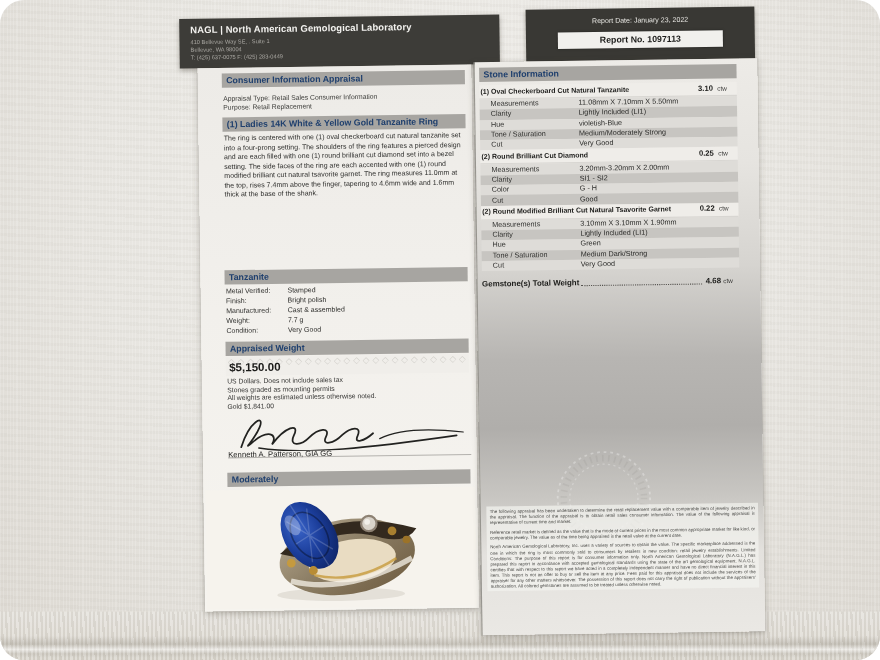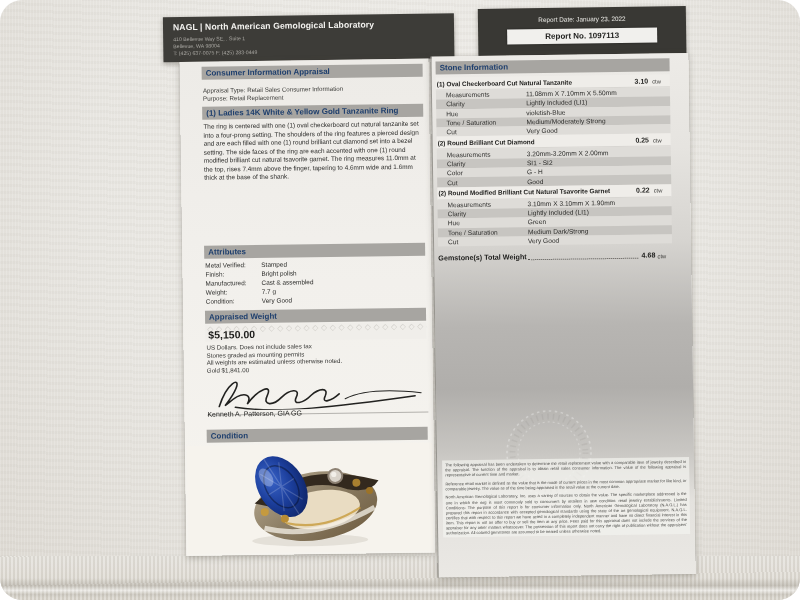--- a/index.html
+++ b/index.html
@@ -107,21 +107,21 @@
       <div class="bar" style="top:5px">
         <span>Consumer Information Appraisal</span>
       </div>
       <div class="meta-line" style="top:25px">Appraisal Type: Retail Sales Consumer Information</div>
       <div class="meta-line" style="top:33px">Purpose: Retail Replacement</div>
       <div class="bar" style="top:45px">
         <span>(1) Ladies 14K White &amp; Yellow Gold Tanzanite Ring</span>
       </div>
       <div class="desc" style="top:61px">The ring is centered with one (1) oval checkerboard cut natural tanzanite set into a four-prong setting. The shoulders of the ring features a pierced design and are each filled with one (1) round brilliant cut diamond set into a bezel setting. The side faces of the ring are each accented with one (1) round modified brilliant cut natural tsavorite garnet. The ring measures 11.0mm at the top, rises 7.4mm above the finger, tapering to 4.6mm wide and 1.6mm thick at the base of the shank.</div>
       <div class="bar" style="top:184px">
-        <span>Attributes</span>
+        <span>Tanzanite</span>
       </div>
       <div id="attr-rows">
           <div class="attr-row">
             <span class="attr-label">Metal Verified:</span>
             <span class="attr-value">Stamped</span>
           </div>
           <div class="attr-row">
             <span class="attr-label">Finish:</span>
             <span class="attr-value">Bright polish</span>
           </div>
@@ -153,21 +153,21 @@
         </div>
       <div class="sig-block">
         <svg width="221" height="36" viewBox="0 0 221 36">
           <path d="M12,32 C20,8 34,2 29,14 C24,26 12,36 22,28 C36,16 46,20 40,30 C52,14 66,10 60,22 C55,32 66,32 74,24 C82,16 94,14 89,24 C85,32 96,30 104,22 C112,15 122,14 118,23 C114,31 124,28 132,21" fill="none" stroke="#222220" stroke-width="1.6" stroke-linecap="round"></path>
           <path d="M28,33 C70,40 130,34 208,24" fill="none" stroke="#222220" stroke-width="1.4" stroke-linecap="round"></path>
           <path d="M138,26 C158,16 190,18 214,21" fill="none" stroke="#222220" stroke-width="1.1" stroke-linecap="round"></path>
         </svg>
       </div>
       <div class="signer-name">Kenneth A. Patterson, GIA GG</div>
       <div class="bar" style="top:368px">
-        <span>Condition</span>
+        <span>Moderately</span>
       </div>
       <div class="photo-area">
         <svg width="245" height="108" viewBox="0 0 245 108">
           <defs>
             <linearGradient id="bandG" x1="0" y1="0" x2="1" y2="1">
               <stop offset="0" stop-color="#b9ab92"></stop>
               <stop offset="0.45" stop-color="#8d7f66"></stop>
               <stop offset="1" stop-color="#6d5a3e"></stop>
             </linearGradient>
             <radialGradient id="stoneG" cx="0.38" cy="0.32" r="0.9">

